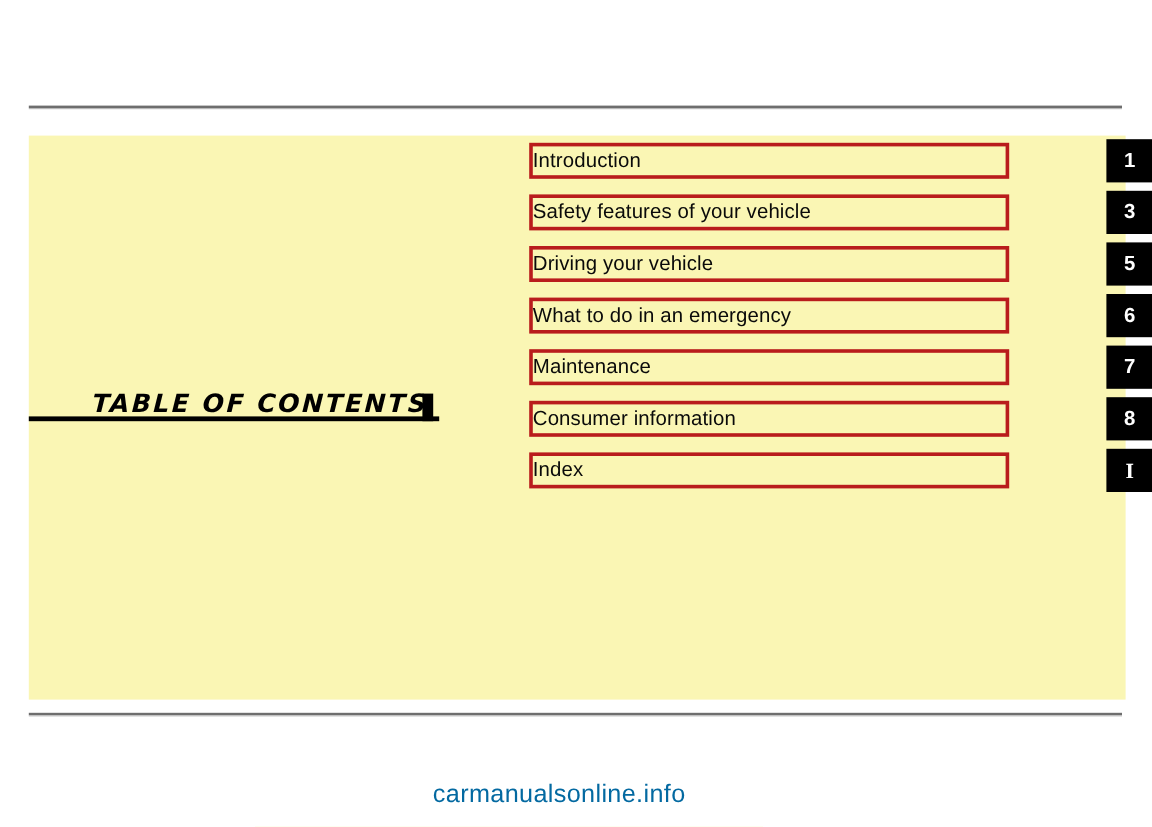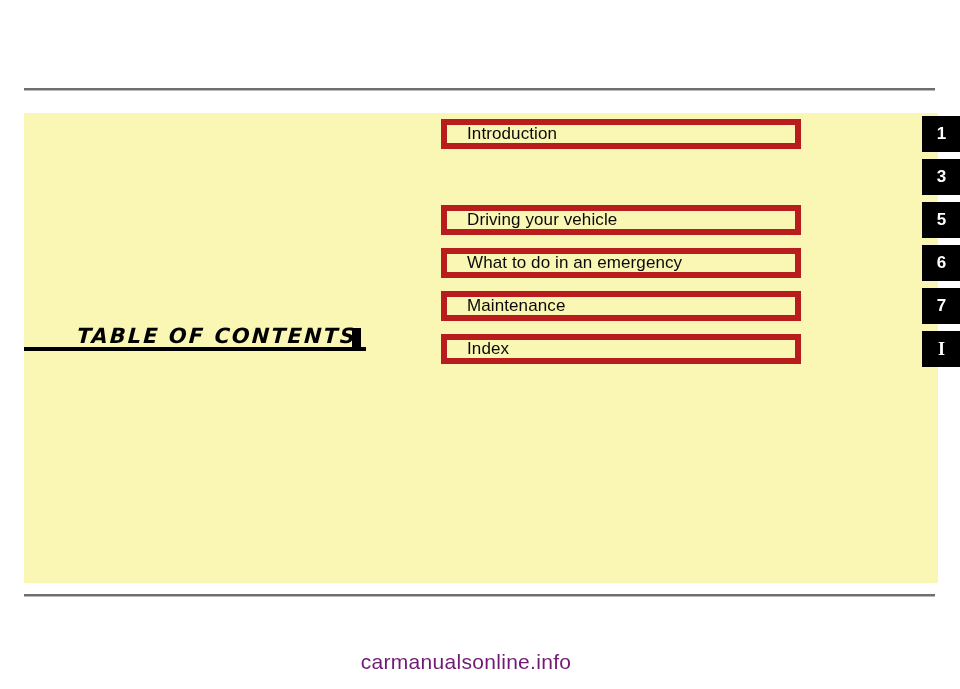--- a/index.html
+++ b/index.html
@@ -95,28 +95,28 @@
     position: relative;
     height: 30px;
     margin-bottom: 13px;
   }
   .toc-row:last-child { margin-bottom: 0; }
 
   .toc-label {
     position: absolute;
     left: 0px;
     top: 0px;
-    width: 360px;
+    width: 400px;
     height: 30px;
     box-sizing: border-box;
-    border: 6px solid #b91c1c;
+    border: 3px solid #b91c1c;
     background: #faf6b4;
     display: flex;
     align-items: center;
-    padding-left: 20px;
+    padding-left: 0;
     font-family: "Liberation Sans", sans-serif;
     font-size: 17px;
     color: #0a0a0a;
     white-space: nowrap;
     letter-spacing: 0.1px;
   }
 
   .toc-badge {
     position: absolute;
     left: 481px;
@@ -142,21 +142,21 @@
   .watermark {
     position: absolute;
     left: 0;
     top: 650px;
     width: 960px;
     text-align: center;
     padding-right: 28px;
     box-sizing: border-box;
     font-family: "Liberation Sans", sans-serif;
     font-size: 21px;
-    color: #701a75;
+    color: #0369a1;
     letter-spacing: 0.3px;
   }
 </style>
 </head>
 <body>
 
 <div class="page">
 
   <div class="rule rule-top"></div>
 
@@ -170,39 +170,44 @@
 
     <div class="toc-list">
 
       <div class="toc-row">
         <div class="toc-label">Introduction</div>
         <div class="toc-badge">1</div>
       </div>
 
 
       <div class="toc-row">
+        <div class="toc-label">Safety features of your vehicle</div>
         <div class="toc-badge">3</div>
       </div>
 
 
       <div class="toc-row">
         <div class="toc-label">Driving your vehicle</div>
         <div class="toc-badge">5</div>
       </div>
 
       <div class="toc-row">
         <div class="toc-label">What to do in an emergency</div>
         <div class="toc-badge">6</div>
       </div>
 
       <div class="toc-row">
         <div class="toc-label">Maintenance</div>
         <div class="toc-badge">7</div>
       </div>
 
+      <div class="toc-row">
+        <div class="toc-label">Consumer information</div>
+        <div class="toc-badge">8</div>
+      </div>
 
 
       <div class="toc-row">
         <div class="toc-label">Index</div>
         <div class="toc-badge serif">I</div>
       </div>
 
     </div>
   </div>
 

